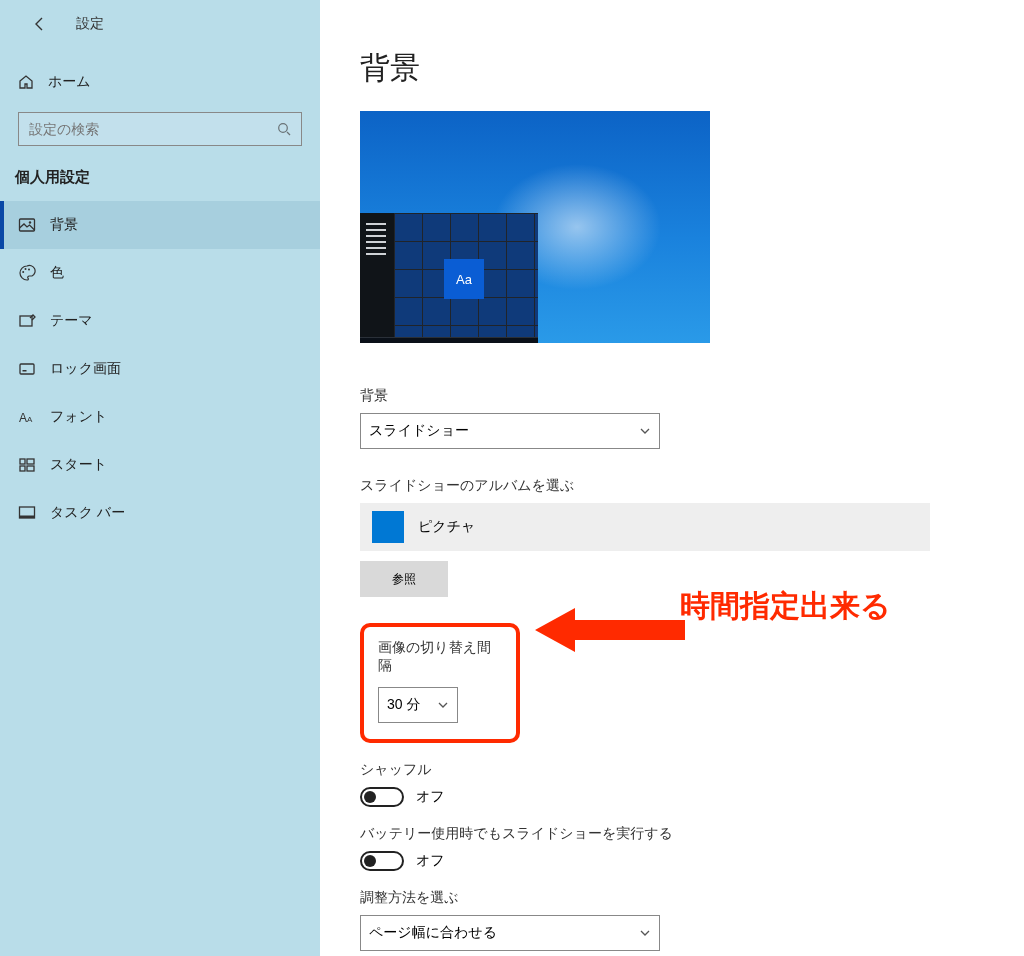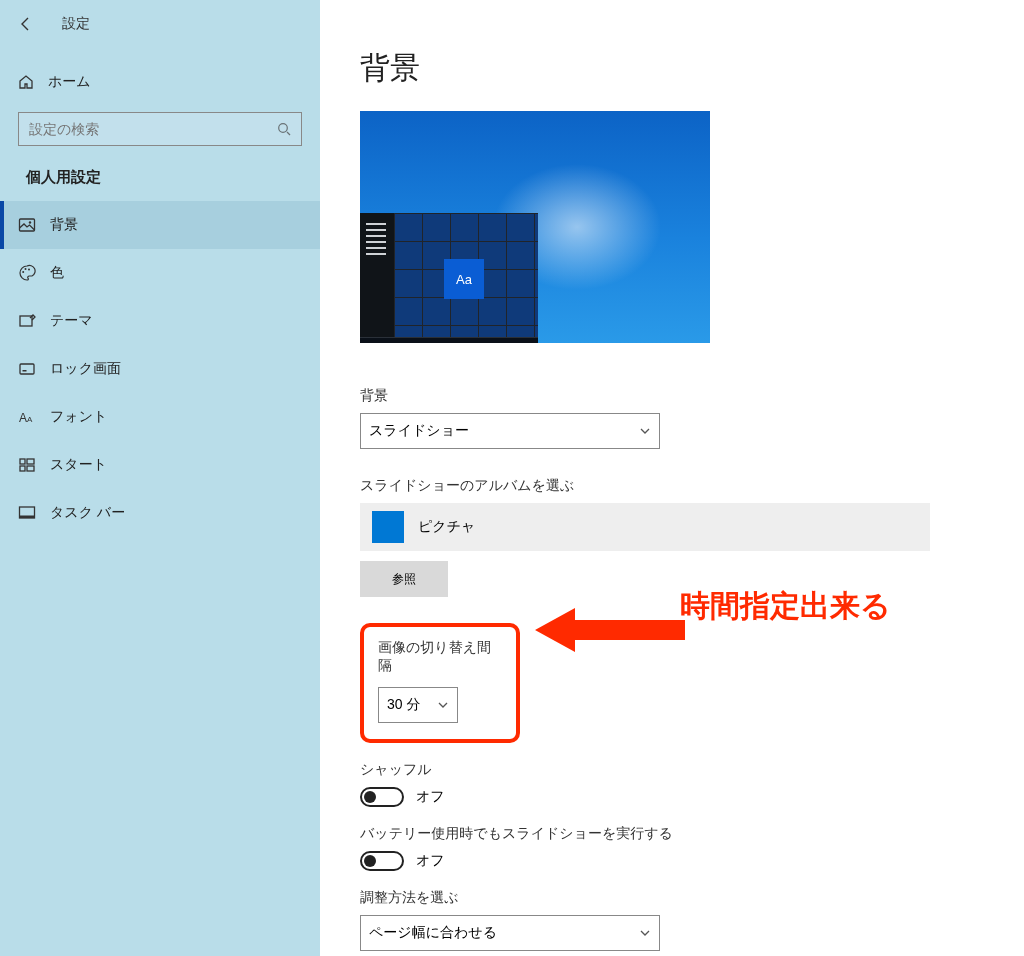--- a/index.html
+++ b/index.html
@@ -1,32 +1,32 @@
 <!DOCTYPE html>
 <html><head>
   <meta charset="utf-8">
   <style>
     * { margin: 0; padding: 0; box-sizing: border-box; font-family: "Yu Gothic UI", "Meiryo", sans-serif; }
     body { width: 1024px; height: 956px; overflow: hidden; display: flex; background: #fff; }
 
     
     .sidebar { width: 320px; height: 100%; background: #b9dde9; padding-top: 6px; }
-    .top-row { display: flex; align-items: center; height: 36px; padding-left: 14px; }
+    .top-row { display: flex; align-items: center; height: 36px; padding-left: 28px; }
     .back-btn { width: 24px; height: 24px; display: inline-flex; align-items: center; justify-content: center; font-size: 16px; color: #333; cursor: pointer; }
     .win-title { margin-left: 24px; font-size: 14px; color: #333; }
 
     .home-row { display: flex; align-items: center; height: 40px; padding-left: 18px; margin-top: 20px; cursor: pointer; }
     .home-row .ic { width: 16px; height: 16px; display: inline-flex; }
     .home-row .lbl { margin-left: 14px; font-size: 14px; color: #222; }
 
     .search-box { margin: 10px 18px 22px 18px; height: 34px; border: 1px solid #888; background: #c2e0ec; display: flex; align-items: center; padding: 0 10px; }
     .search-box input { flex: 1; border: none; outline: none; background: transparent; font-size: 14px; color: #555; }
     .search-box .mag { width: 14px; height: 14px; opacity: .7; }
 
-    .cat-title { padding-left: 26px; font-size: 15px; font-weight: 700; color: #222; margin-bottom: 14px; }
+    .cat-title { padding-left: 15px; font-size: 15px; font-weight: 700; color: #222; margin-bottom: 14px; }
 
     .nav-item { display: flex; align-items: center; height: 48px; padding-left: 18px; cursor: pointer; font-size: 14px; color: #222; }
     .nav-item .ic { width: 18px; height: 18px; display: inline-flex; align-items: center; justify-content: center; }
     .nav-item .lbl { margin-left: 14px; }
     .nav-item.active { background: #a7cfde; position: relative; }
     .nav-item.active::before { content: ""; position: absolute; left: 0; top: 0; bottom: 0; width: 4px; background: #0a48a6; }
 
     
     .main { flex: 1; padding: 48px 0 0 40px; overflow-y: auto; }
     .page-title { font-size: 30px; font-weight: 400; color: #222; margin-bottom: 22px; }

